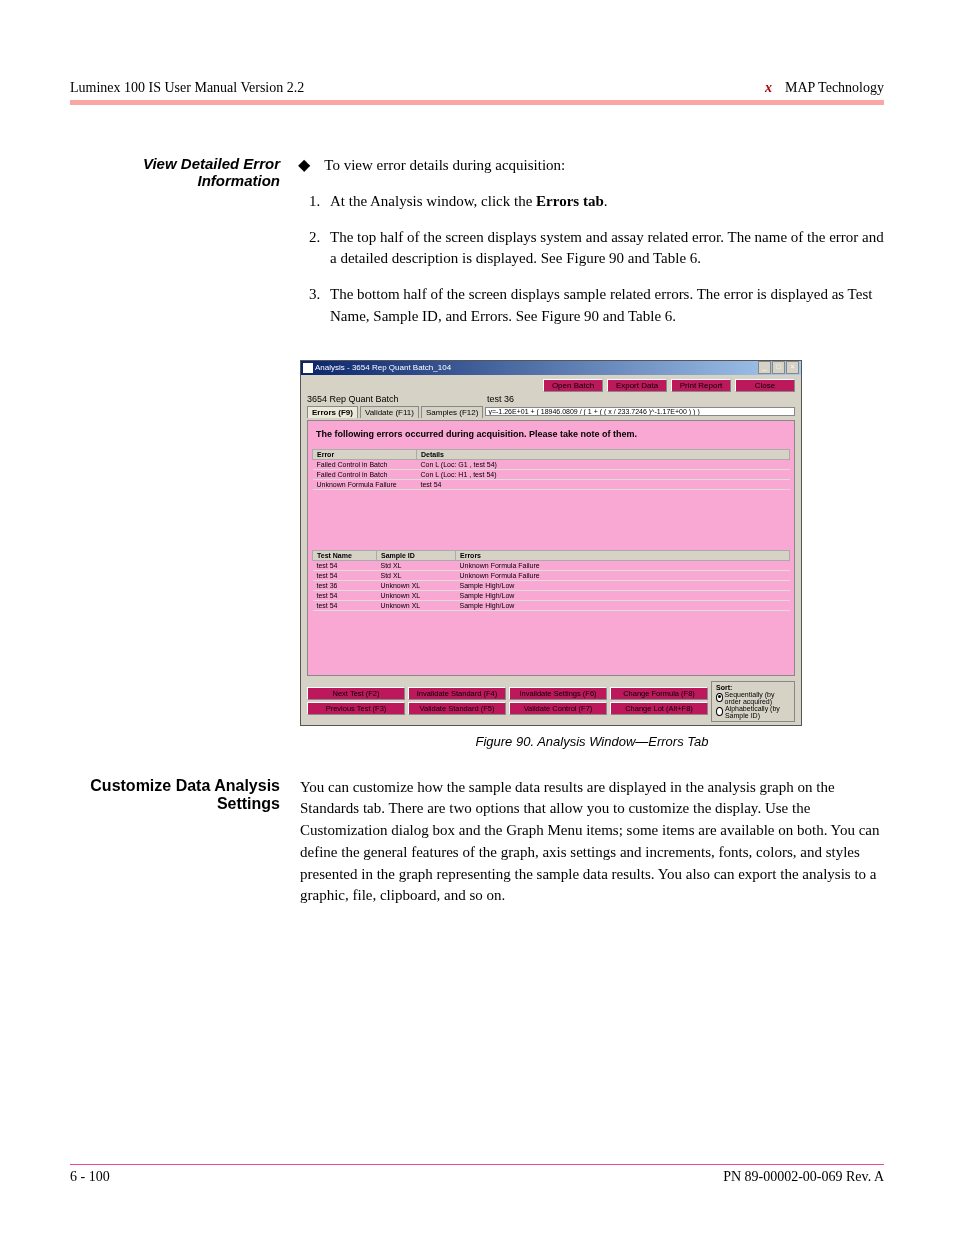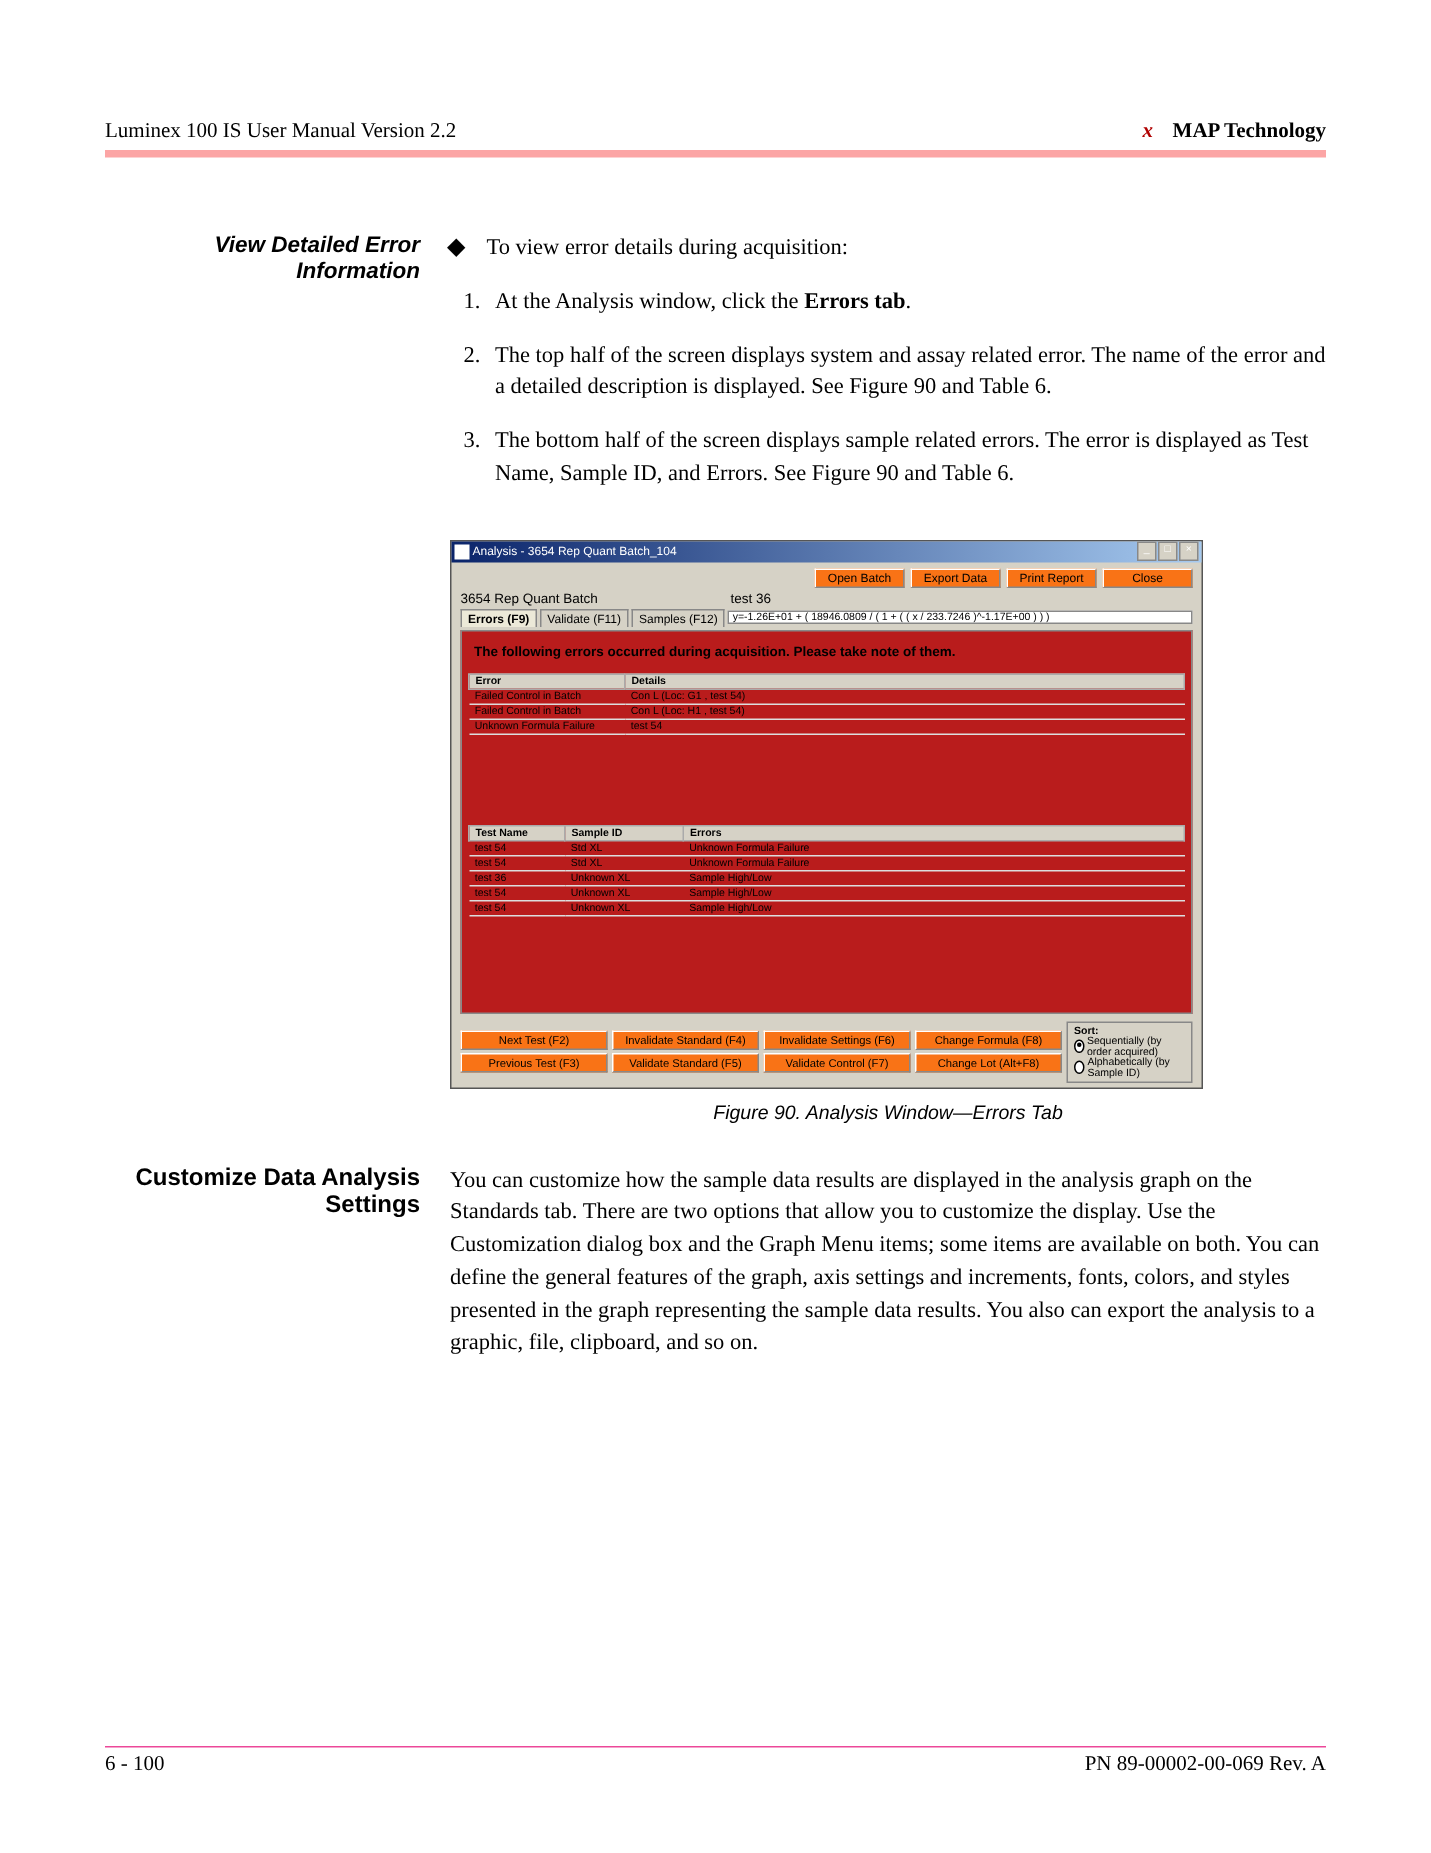--- a/index.html
+++ b/index.html
@@ -18,21 +18,21 @@
   }
   .header-row {
     display: flex;
     justify-content: space-between;
     font-size: 14px;
     padding-bottom: 4px;
     border-bottom: 5px solid #fca5a5;
     margin-bottom: 50px;
   }
   .header-right .x { font-style: italic; font-weight: bold; color: #b00000; }
-  .header-right .tech { font-weight: bold; margin-left: 13px; }
+  .header-right .tech { font-weight: normal; margin-left: 13px; }
   .content-row { display: flex; }
   .sidehead {
     width: 230px;
     text-align: right;
     font-family: Arial, Helvetica, sans-serif;
     font-weight: bold;
     font-style: italic;
     font-size: 15px;
     padding-right: 20px;
     box-sizing: border-box;
@@ -69,35 +69,35 @@
     align-items: center;
     padding: 0 2px;
     font-size: 8px;
   }
   .titlebar .spacer { flex: 1; }
   .titlebar .tb-icon { width: 10px; height: 10px; background: #fff; margin-right: 2px; }
   .sysbtns { display: flex; gap: 1px; }
   .sysbtn { width: 11px; height: 11px; background: #d6d2c6; border: 1px solid #888; font-size: 7px; text-align: center; line-height: 9px; }
   .top-btnrow { display:flex; justify-content:flex-end; gap:4px; padding:4px 6px 2px 6px; }
   .winbtn {
-    background: #f97316;
+    background: #be185d;
     border: 1px solid #888;
     border-top-color: #fff; border-left-color: #fff;
     padding: 1px 4px;
     font-size: 8px;
     min-width: 50px;
     text-align: center;
   }
   .batchrow { display:flex; padding: 0 6px; font-size:9px; font-weight:normal; }
   .batchrow .lbl { width: 180px; }
   .tabrow { display:flex; padding: 2px 6px 0 6px; align-items:center; gap:2px; }
   .tab { border:1px solid #888; border-bottom:none; padding:1px 4px; background:#d6d2c6; font-size:8px; }
   .tab.active { background:#ece9d8; font-weight:bold; }
   .formula-field { background:#fff; border:1px solid #888; flex:1; padding:0 2px; font-size:7px; white-space:nowrap; overflow:hidden; }
-  .whitepane { background:#b91c1c; margin:2px 6px; border:1px solid #888; padding:4px; }
+  .whitepane { background:#f9a8d4; margin:2px 6px; border:1px solid #888; padding:4px; }
   .error-heading { font-weight:bold; font-size:9px; margin:4px 0 10px 4px; }
   table.err { border-collapse:collapse; width:100%; font-size:7px; }
   table.err th { text-align:left; font-weight:bold; padding:1px 4px; border:1px solid #aaa; background:#d6d2c6; }
   table.err td { padding:1px 4px; border-bottom:1px solid #ddd; }
   .err-spacer { height: 60px; }
   .btnrow2 { display:flex; gap:3px; padding:3px 6px; align-items:center; }
   .btnrow2 .winbtn { min-width: 88px; font-size:7.5px; }
   .twocol-btns { display:flex; flex-direction:column; gap:2px; flex:0 0 auto; }
   .sortbox { border:1px solid #888; padding:2px 4px; font-size:7px; margin-left:auto; }
   .sortbox .legend { font-weight:bold; }

